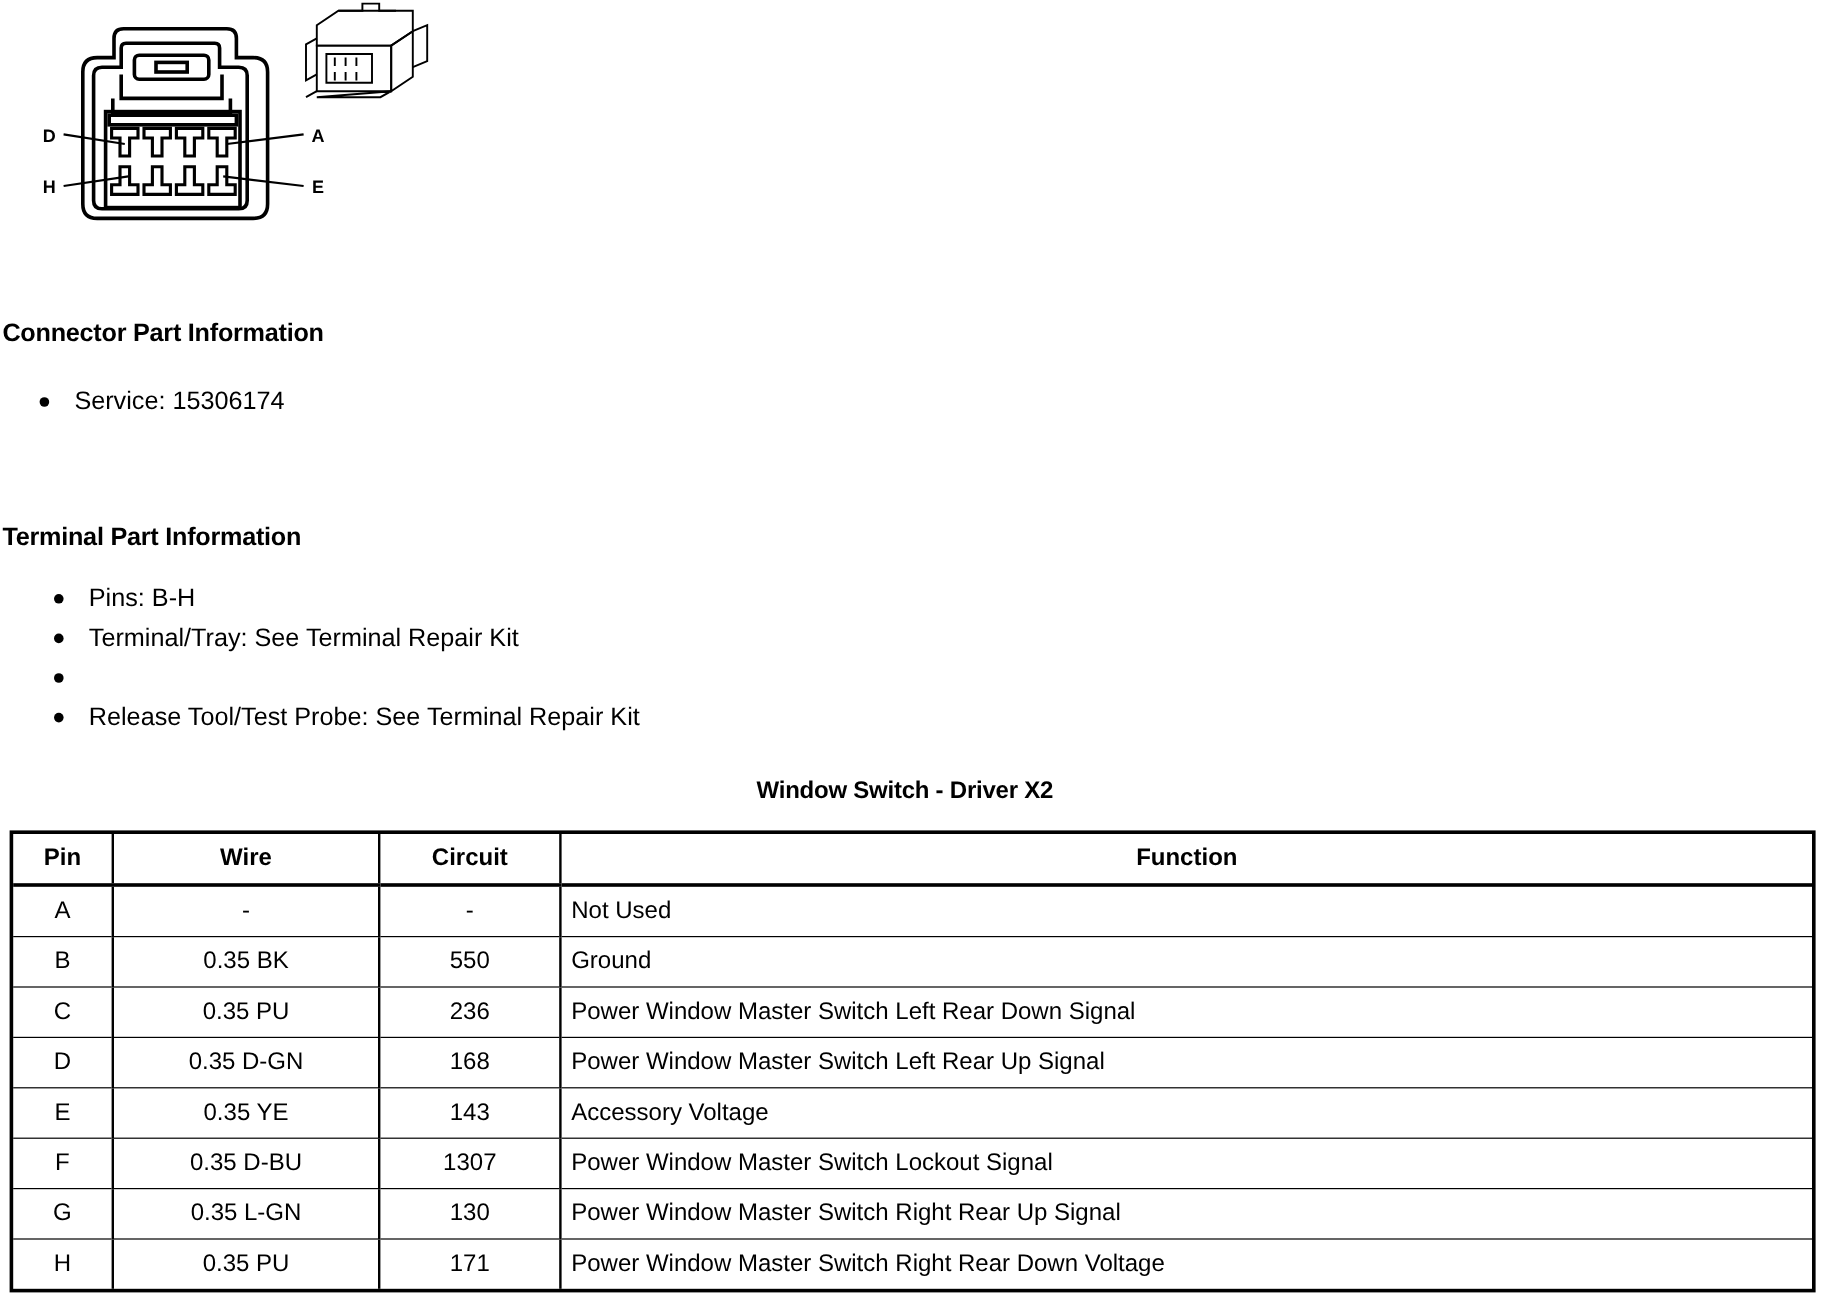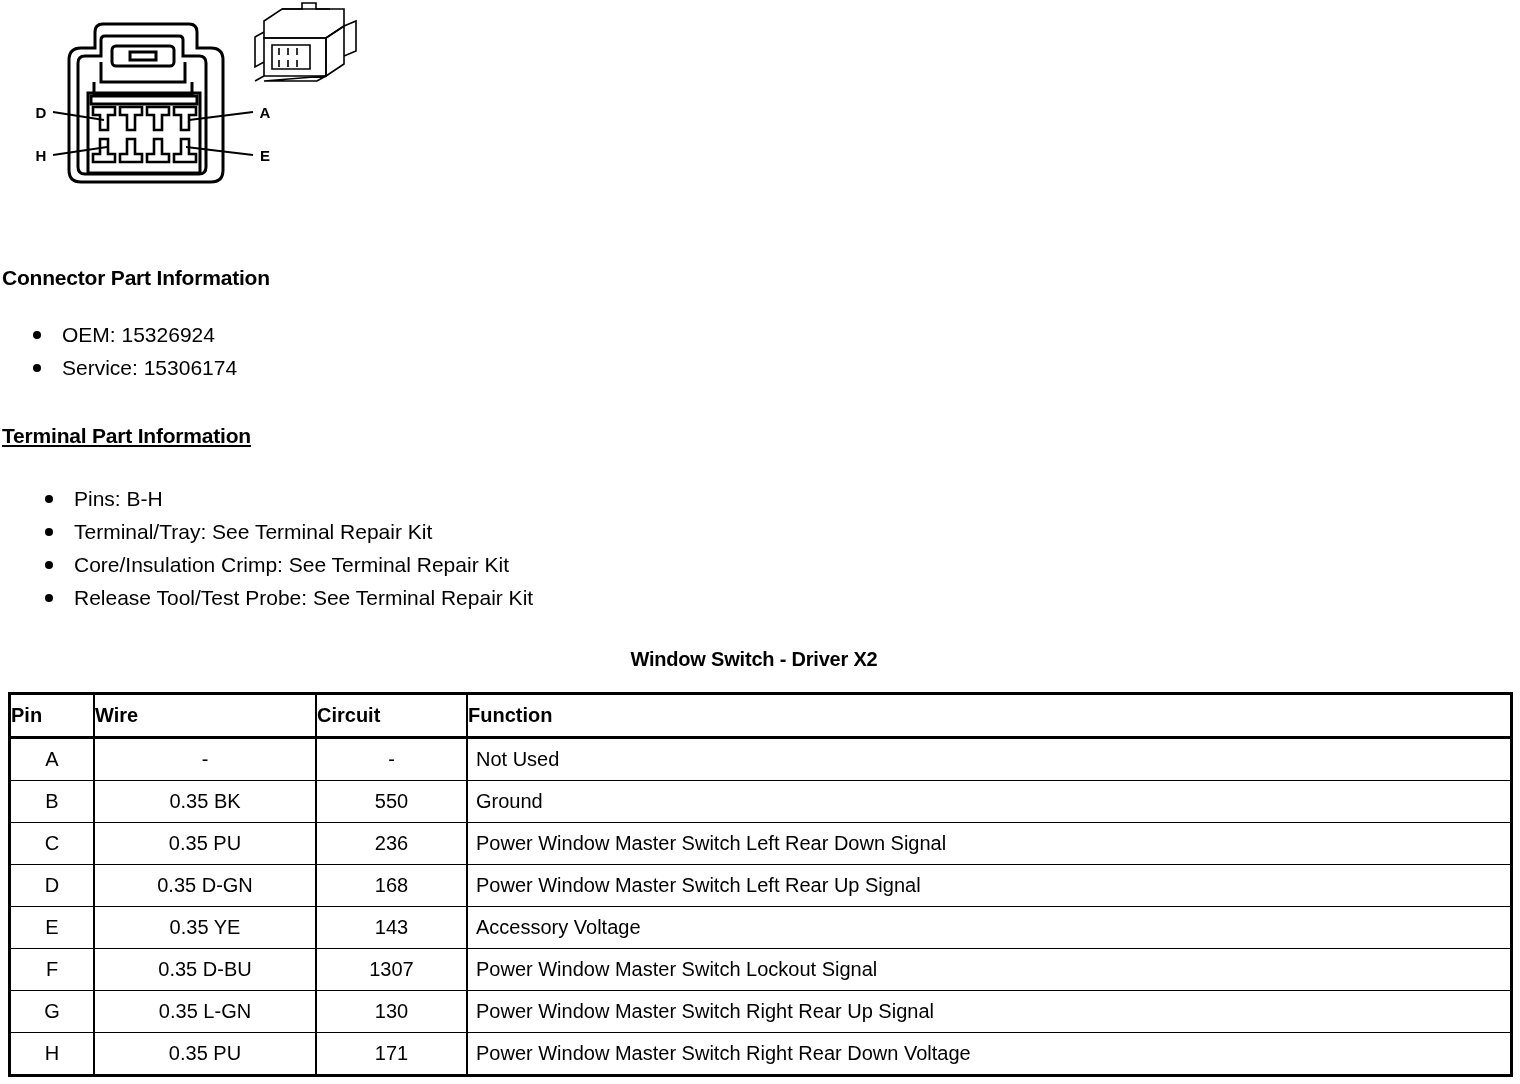--- a/index.html
+++ b/index.html
@@ -27,21 +27,21 @@
 
   
   .section-heading {
     position: absolute;
     font-size: 21px;
     font-weight: bold;
     letter-spacing: -0.2px;
     white-space: nowrap;
   }
   #connector-part-heading { left: 2px; top: 266px; }
-  #terminal-part-heading  { left: 2px; top: 424px; text-decoration: underline; }
+  #terminal-part-heading  { left: 2px; top: 436px; }
 
   .bullet-list {
     position: absolute;
     margin: 0;
     padding: 0;
     list-style: none;
   }
   #connector-part-list { left: 0; top: 318px; }
   #terminal-part-list  { left: 12px; top: 482px; }
 
@@ -93,21 +93,21 @@
 
   table.pinout th, table.pinout td {
     border: 1px solid #000000;
     height: 41px;
     font-size: 20px;
     padding: 0;
     vertical-align: middle;
   }
   table.pinout thead th {
     font-weight: bold;
-    text-align: left;
+    text-align: center;
     border-bottom-width: 3px;
   }
   table.pinout tbody td.cell-pin,
   table.pinout tbody td.cell-wire,
   table.pinout tbody td.cell-circuit {
     text-align: center;
   }
   table.pinout tbody td.cell-function {
     text-align: left;
     padding-left: 8px;
@@ -186,42 +186,37 @@
       <path d="M264 76 l-9 5 m71 -5 l-9 5 l-53 0 z"></path>
     </g>
   </svg>
 </div>
 
 <div class="section-heading" id="connector-part-heading">Connector Part Information</div>
 
 <ul class="bullet-list" id="connector-part-list">
   <li>
     <span class="bullet-dot"></span>
-    <span>OEM: 15326924</span>
-  </li>
-  <li>
-    <span class="bullet-dot"></span>
     <span>Service: 15306174</span>
   </li>
 </ul>
 
 <div class="section-heading" id="terminal-part-heading">Terminal Part Information</div>
 
 <ul class="bullet-list" id="terminal-part-list">
   <li>
     <span class="bullet-dot"></span>
     <span>Pins: B-H</span>
   </li>
   <li>
     <span class="bullet-dot"></span>
     <span>Terminal/Tray: See Terminal Repair Kit</span>
   </li>
   <li>
     <span class="bullet-dot"></span>
-    <span>Core/Insulation Crimp: See Terminal Repair Kit</span>
   </li>
   <li>
     <span class="bullet-dot"></span>
     <span>Release Tool/Test Probe: See Terminal Repair Kit</span>
   </li>
 </ul>
 
 <div id="pinout-title">Window Switch - Driver X2</div>
 
 <div id="pinout-table-wrap">

